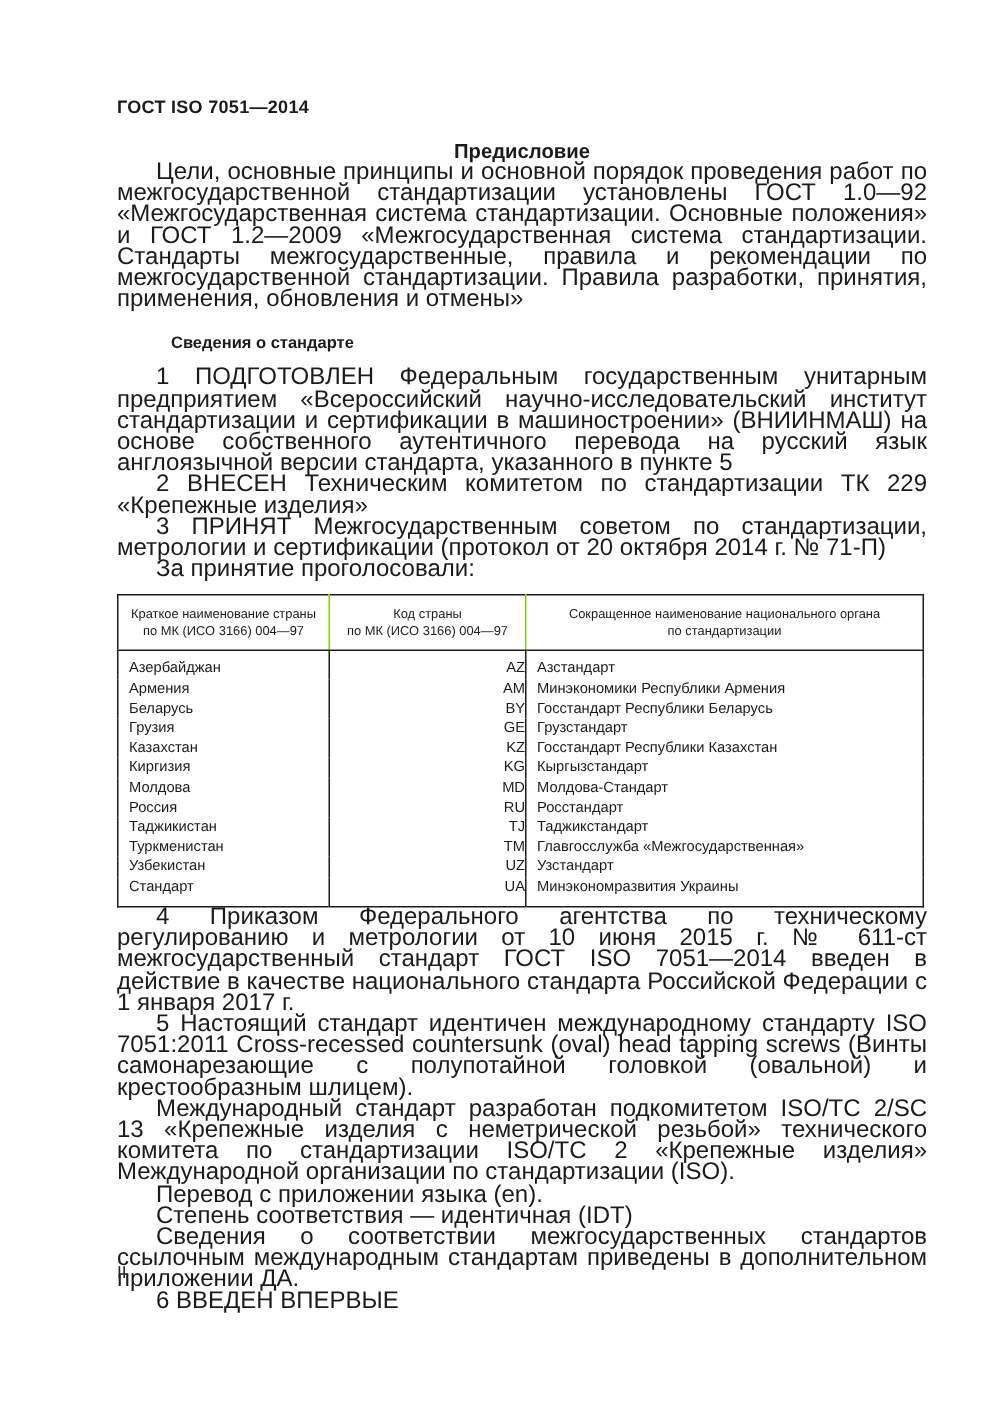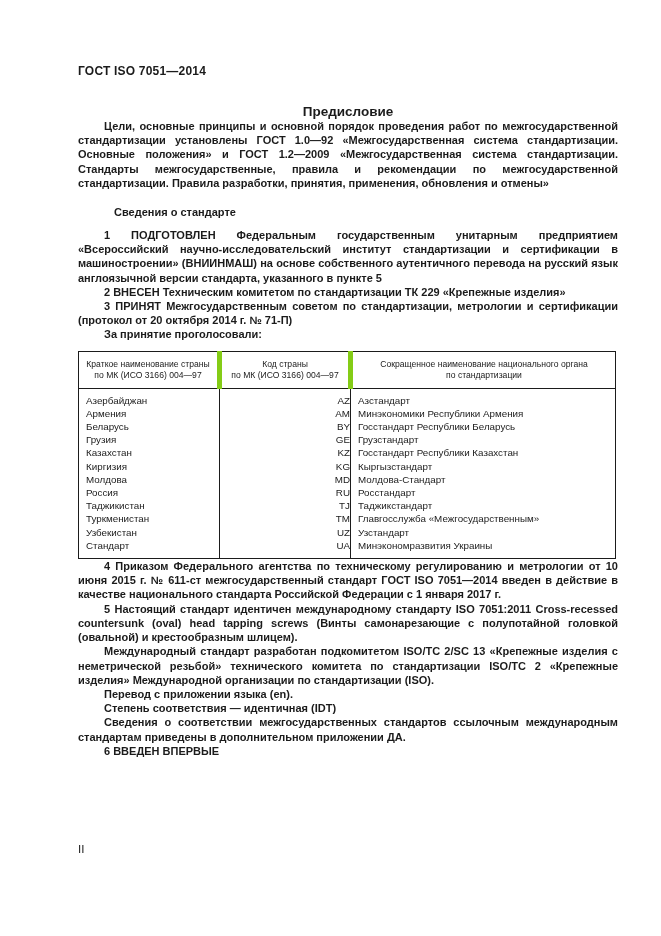--- a/index.html
+++ b/index.html
@@ -26,29 +26,28 @@
   }
   .running-head {
     font-size: 12px;
     font-weight: bold;
     letter-spacing: 0.2px;
   }
   .doc-title {
     text-align: center;
     font-size: 13.5px;
     font-weight: bold;
-    margin-top: 26px;
+    margin-top: 15px;
   }
   p.para {
-    font-size: 11px;
+    font-size: 16px;
     line-height: 14.2px;
     text-align: justify;
     text-indent: 26px;
     margin: 0;
-    font-weight: bold;
   }
   .gap-lg { margin-top: 18px; }
   .gap-md { margin-top: 13px; }
   .section-heading {
     font-size: 11px;
     font-weight: bold;
     text-indent: 26px;
     margin: 10px;
     margin-top: 16px;
   }
@@ -63,21 +62,21 @@
   table.vote-table col.c2 { width: 131px; }
   table.vote-table col.c3 { width: 265px; }
   table.vote-table th {
     font-weight: normal;
     font-size: 8.6px;
     line-height: 11px;
     text-align: center;
     vertical-align: middle;
     padding: 7px 6px;
     border-bottom: 1.5px solid #1b1b1b;
-    border-right: 5px solid #84cc16;
+    border-right: 1px solid #84cc16;
   }
   table.vote-table th:last-child { border-right: none; }
   table.vote-table td {
     font-size: 9.8px;
     line-height: 13.2px;
     padding: 0 0 0 7px;
     border-right: 1px solid #1b1b1b;
     vertical-align: top;
   }
   table.vote-table td:last-child { border-right: none; }
@@ -178,21 +177,21 @@
           <td>Росстандарт</td>
         </tr>
         <tr>
           <td>Таджикистан</td>
           <td class="code">TJ</td>
           <td>Таджикстандарт</td>
         </tr>
         <tr>
           <td>Туркменистан</td>
           <td class="code">TM</td>
-          <td>Главгосслужба «Межгосударственным»</td>
+          <td>Главгосслужба «Межгосударственная»</td>
         </tr>
         <tr>
           <td>Узбекистан</td>
           <td class="code">UZ</td>
           <td>Узстандарт</td>
         </tr>
         <tr class="last">
           <td>Стандарт</td>
           <td class="code">UA</td>
           <td>Минэкономразвития Украины</td>

